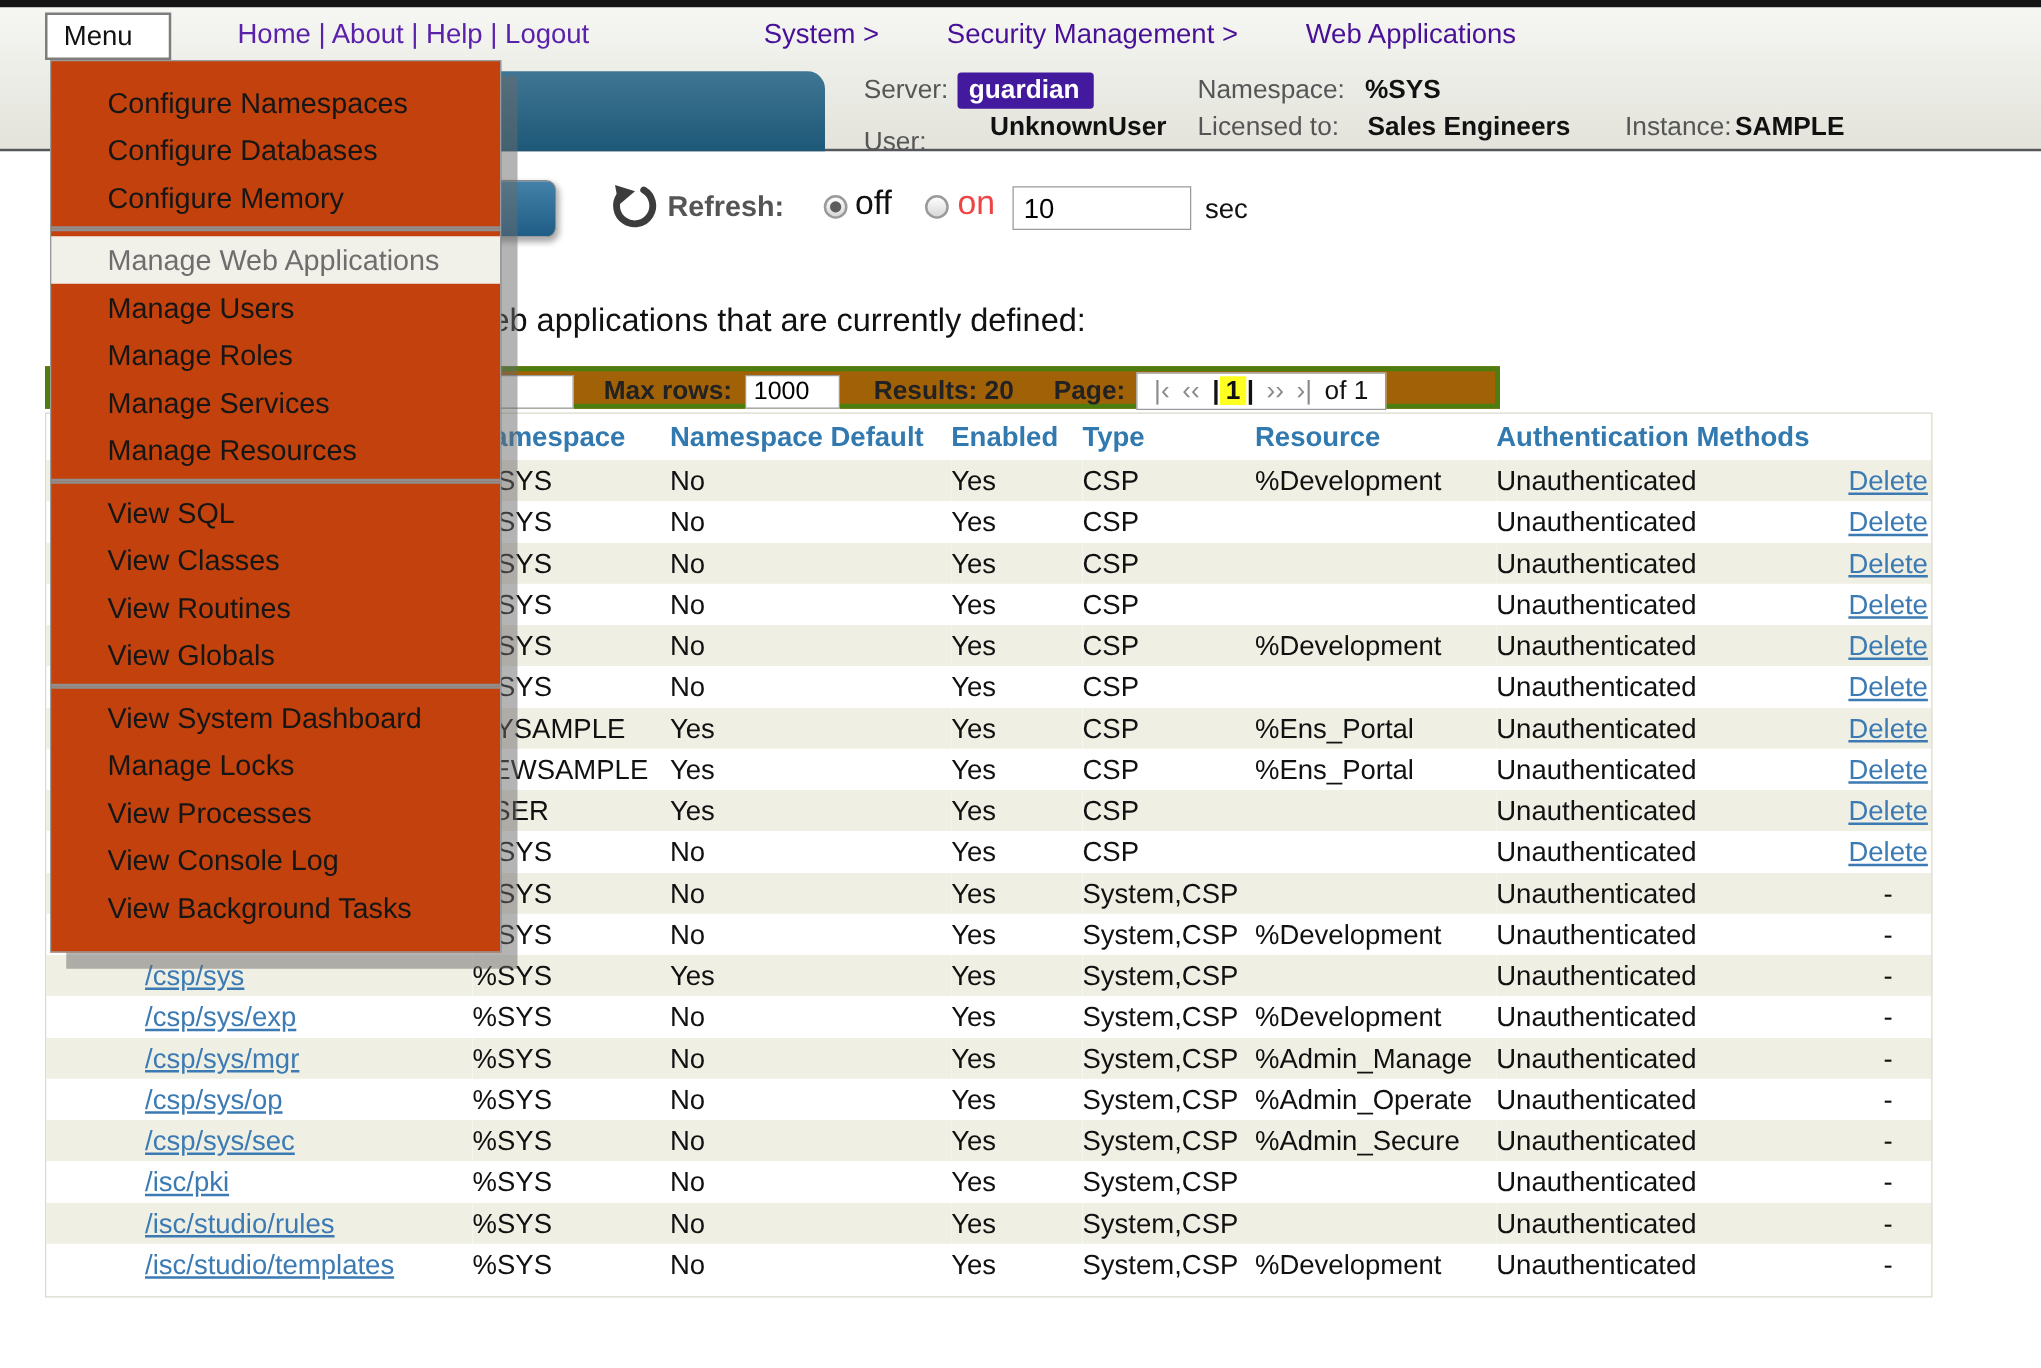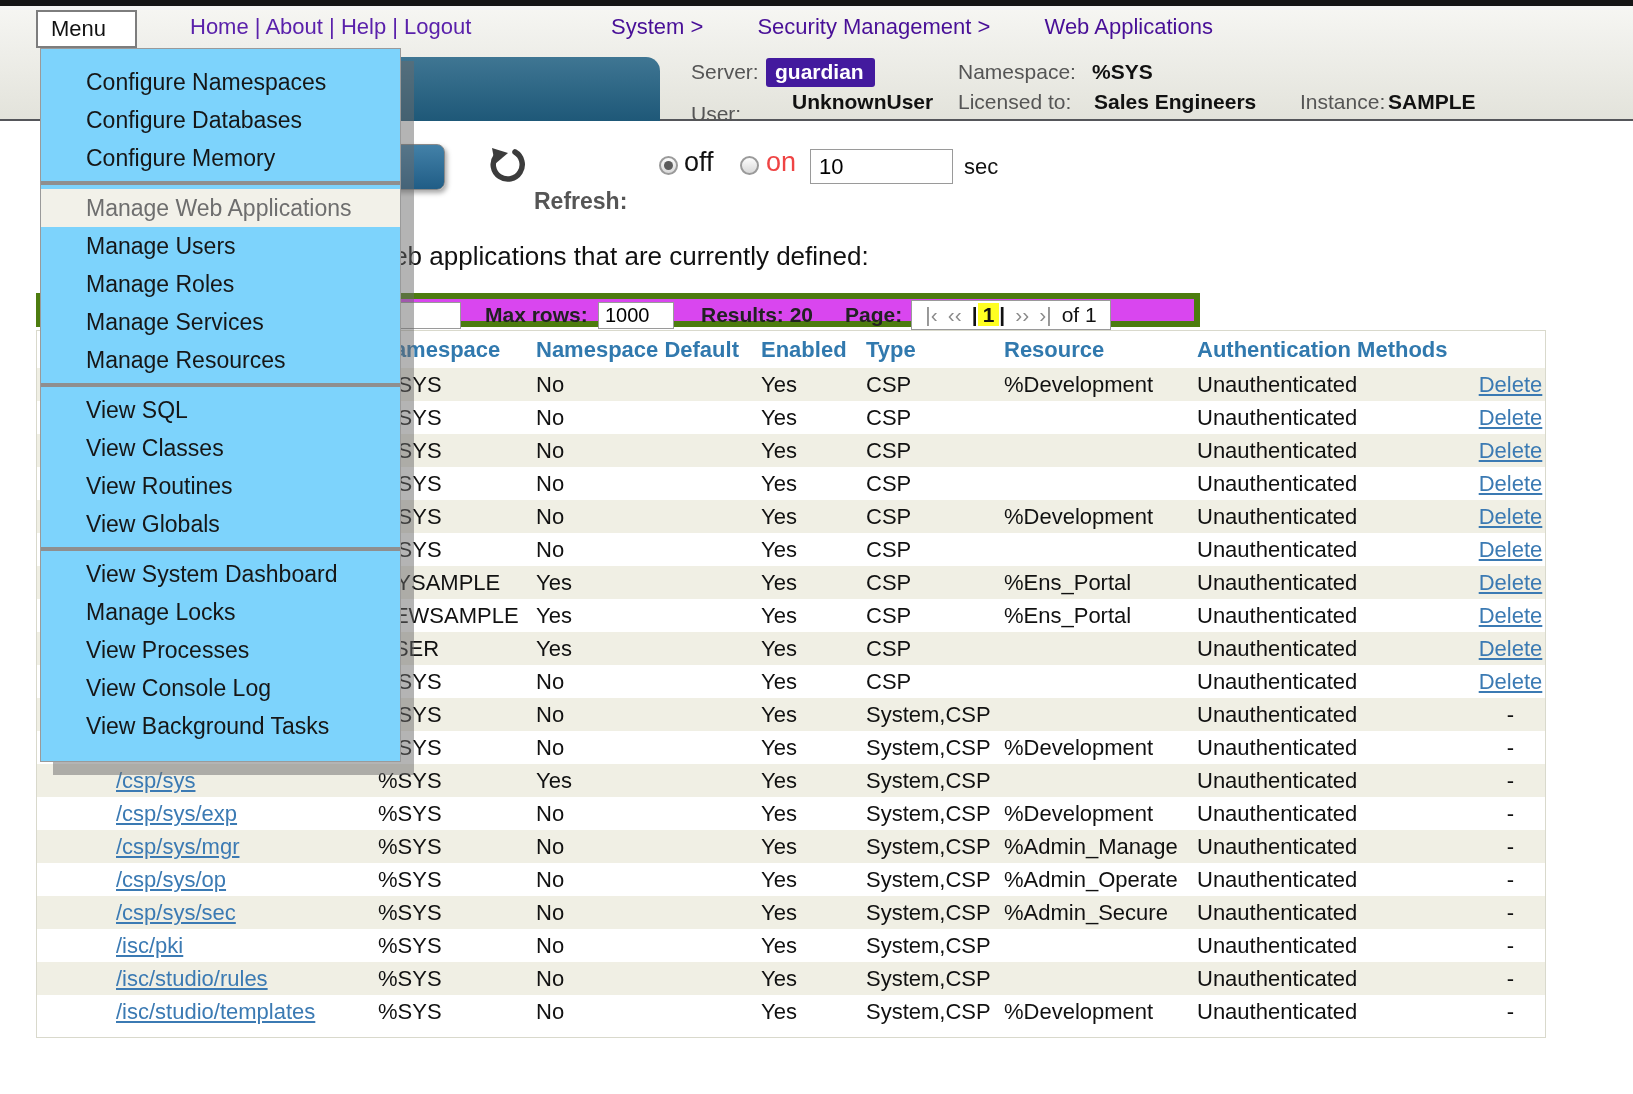--- a/index.html
+++ b/index.html
@@ -27,36 +27,36 @@
   .hval  { position:absolute; font-size:21px; color:#111; font-weight:bold; white-space:nowrap; }
   .badge { position:absolute; left:766px; top:52px; background:#431a9e; color:#fff; font-weight:bold;
            font-size:21px; padding:2px 11px 3px 9px; border-radius:3px; }
 
   
   .create-btn { position:absolute; left:55px; top:144px; width:390px; height:46px; border-radius:8px;
                 background:linear-gradient(#4381a8,#205d86); color:#fff; font-size:22px; font-weight:bold;
                 border:1px solid #8a8a8a; box-shadow:2px 3px 5px rgba(0,0,0,.35); z-index:1;
                 text-align:center; line-height:44px; white-space:nowrap; overflow:hidden; cursor:pointer; }
   .refresh-icon { position:absolute; left:486px; top:144px; width:42px; height:42px; }
-  .refresh-label { position:absolute; left:534px; top:152px; font-size:23px; font-weight:bold; color:#555;margin-top:36px; }
+  .refresh-label { position:absolute; left:534px; top:152px; font-size:23px; font-weight:bold; color:#555; }
   .radio { position:absolute; width:19px; height:19px; border-radius:50%;
            background:linear-gradient(#fdfdfd,#d8d8d8); border:2px solid #9a9a9a; }
   .radio.sel::after { content:""; position:absolute; left:3px; top:3px; width:9px; height:9px;
                       border-radius:50%; background:#5c5c5c; }
   .r-off-lbl { position:absolute; left:684px; top:147px; font-size:27px; color:#111; }
   .r-on-lbl  { position:absolute; left:766px; top:147px; font-size:27px; color:#ef4444; }
   .sec-input { position:absolute; left:810px; top:149px; width:143px; height:35px; border:1px solid #9a9a9a;
                font-size:22px; font-family:"Liberation Sans",sans-serif; padding-left:8px; }
   .sec-lbl { position:absolute; left:964px; top:154px; font-size:22px; color:#111; }
 
   .desc { position:absolute; left:55px; top:241px; font-size:26px; color:#111; white-space:nowrap; }
 
   
   .toolbar { position:absolute; left:36px; top:293px; width:1164px; height:34px;
-             background:#d946ef; border:6px solid #4d7c0f; }
+             background:#a16207; border:4px solid #4d7c0f; }
   .filter-input { position:absolute; left:293px; top:3px; width:126px; height:27px;
                   border:1px solid #9a9a9a; font-size:20px; padding-left:6px; }
   .t-lbl { position:absolute; top:4px; font-size:21px; font-weight:bold; color:#222; white-space:nowrap; }
   .maxrows-input { position:absolute; left:556px; top:3px; width:76px; height:27px; border:1px solid #9a9a9a;
                    font-size:20px; font-family:"Liberation Sans",sans-serif; padding-left:6px; }
   .pagerbox { position:absolute; left:869px; top:1px; width:200px; height:30px; background:#fff;
               border:1px solid #9a9a9a; font-size:21px; display:flex; align-items:center;
               justify-content:center; gap:10px; white-space:nowrap; }
   .pg { color:#8a8a8a; cursor:pointer; }
   .pg-cur-wrap { color:#111; font-weight:bold; }
@@ -68,21 +68,21 @@
              background:#fff; border:1px solid #d9d9cc; }
   table.grid { border-collapse:collapse; table-layout:fixed; width:100%; font-size:22px; }
   .grid th { height:37px; text-align:left; color:#3179ae; font-weight:bold; white-space:nowrap; }
   .grid td { height:33px; white-space:nowrap; overflow:hidden; }
   .grid tbody tr:nth-child(odd) td { background:#f0efe4; }
   .grid th.c-name, .grid td.c-name { padding-left:79px; }
   .grid td.c-act { text-align:center; }
   a.blu { color:#3b7ab3; text-decoration:underline; cursor:pointer; }
 
   
-  .dropdown { position:absolute; left:40px; top:48px; width:361px; background:#7dd3fc;
+  .dropdown { position:absolute; left:40px; top:48px; width:361px; background:#c2410c;
               border:1px solid #9a9a9a; box-shadow:13px 13px 0 rgba(106,106,106,.5);
               padding:14px 0 16px 0; z-index:10; }
   .menu-item { height:38px; line-height:38px; padding-left:45px; font-size:23px; color:#161616;
                white-space:nowrap; cursor:pointer; }
   .menu-item.active { background:#f2f1e9; color:#6e6e6e; }
   .sep { height:3px; margin:4px 0; border-top:2px solid #8f8f8f; border-bottom:2px solid #8f8f8f; }
 </style>
 </head>
 <body>
 

